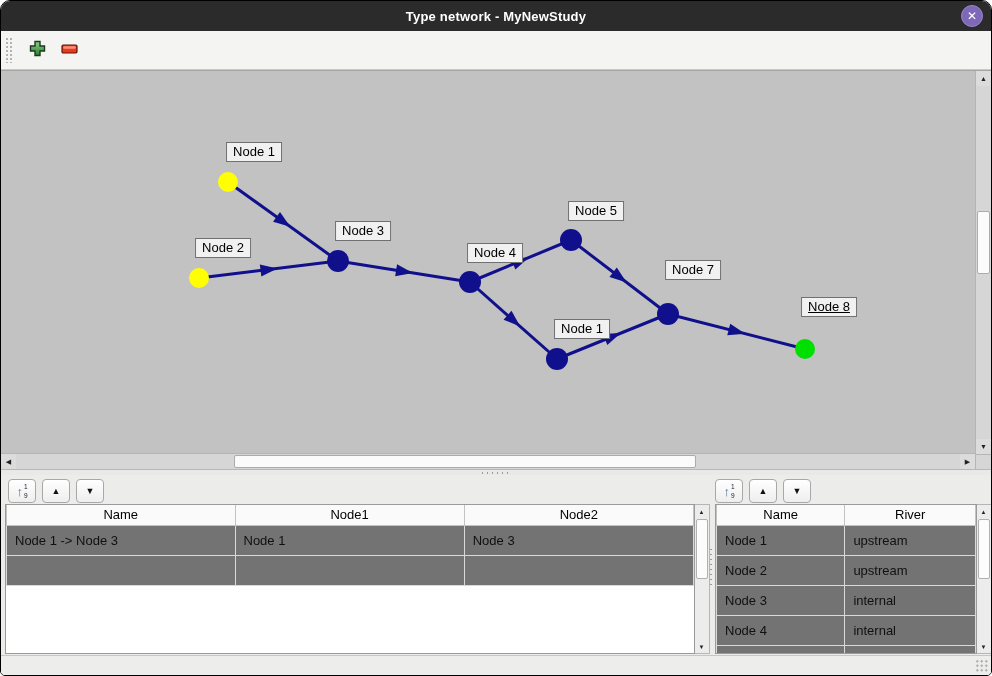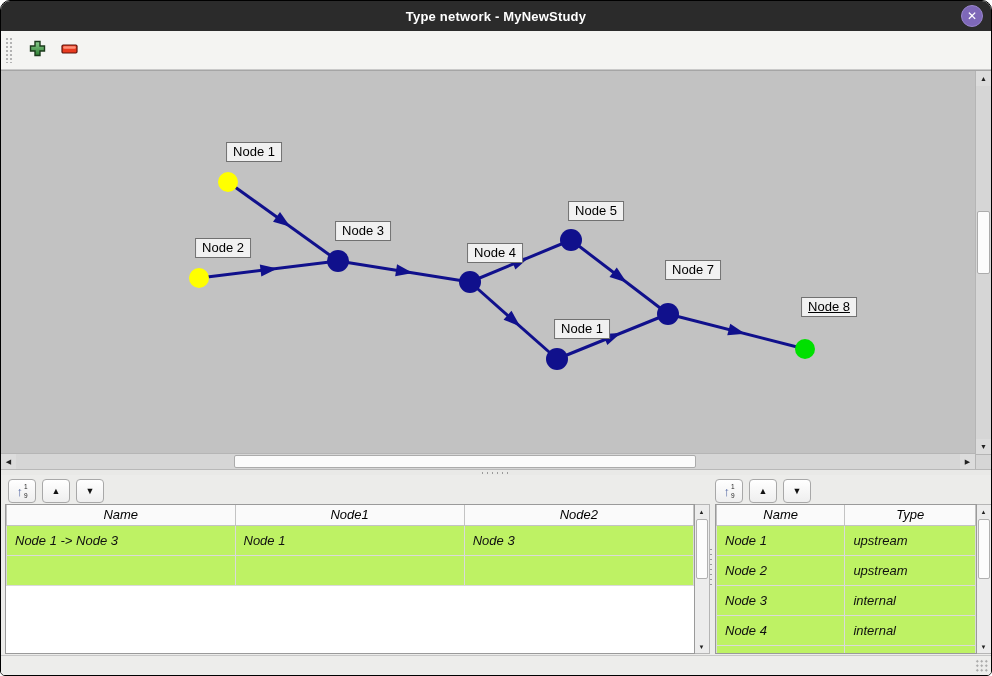--- a/index.html
+++ b/index.html
@@ -78,31 +78,31 @@
   .btn-row { flex: 0 0 29px; display: flex; align-items: center; gap: 6px; padding: 3px 0 0 7px; }
   .pbtn {
     width: 28px; height: 24px; border: 1px solid #a8a8a8; border-radius: 4px;
     background: linear-gradient(#ffffff, #eeeeee);
     display: flex; align-items: center; justify-content: center;
     font-size: 9px; color: #111; cursor: pointer;
   }
   .sort-glyph { display: flex; align-items: center; }
   .sort-arrow { color: #4a5f9e; font-weight: 700; font-size: 13px; line-height: 1; }
   .sort-nums { display: flex; flex-direction: column; font-size: 6.5px; line-height: 1.4; color: #222; margin-left: 1px; }
-  .table-area { flex: 1; display: flex; align-items: flex-start; padding-left: 4px; font-style: italic; }
+  .table-area { flex: 1; display: flex; align-items: flex-start; padding-left: 4px; }
   .table-clip { height: 150px; overflow: hidden; border: 1px solid #9a9a9a; background: #fff; }
   .table-clip.links { width: 690px; }
   .table-clip.nodes { width: 262px; }
   table { border-collapse: collapse; table-layout: fixed; font-size: 13px; }
   th {
     height: 20px; font-weight: 400; background: #fafafa; color: #000;
     border: 1px solid #c3c3c3; border-top: none; text-align: center; padding: 0;
   }
   td { height: 30px; border: 1px solid #dadada; padding: 0 4px 0 8px; color: #101010;
-       white-space: nowrap; overflow: hidden; background: #bef264; }
+       white-space: nowrap; overflow: hidden; background: #737373; }
   tr:first-child td { border-top: 1px solid #aeaeae; }
   .tscroll {
     width: 15px; height: 150px; background: #ececec;
     border: 1px solid #b5b5b5; border-left: none;
     position: relative; display: flex; flex-direction: column; justify-content: space-between;
   }
   .tscroll .sarrow { width: 13px; height: 13px; flex: 0 0 13px; font-size: 6px; background: #ececec; }
   .tthumb { position: absolute; left: 1px; right: 1px; top: 14px; height: 60px;
     background: #fcfcfc; border: 1px solid #b0b0b0; border-radius: 2px; }
   
@@ -290,21 +290,21 @@
       <div class="table-area">
         <div class="table-clip nodes">
           <table id="nodes-table">
             <colgroup>
                 <col style="width:130px">
                 <col style="width:132px">
               </colgroup>
             <thead>
                 <tr>
                   <th>Name</th>
-                  <th>Type</th>
+                  <th>River</th>
                 </tr>
               </thead>
             <tbody>
                 <tr>
                   <td>Node 1</td>
                   <td>upstream</td>
                 </tr>
                 <tr>
                   <td>Node 2</td>
                   <td>upstream</td>

